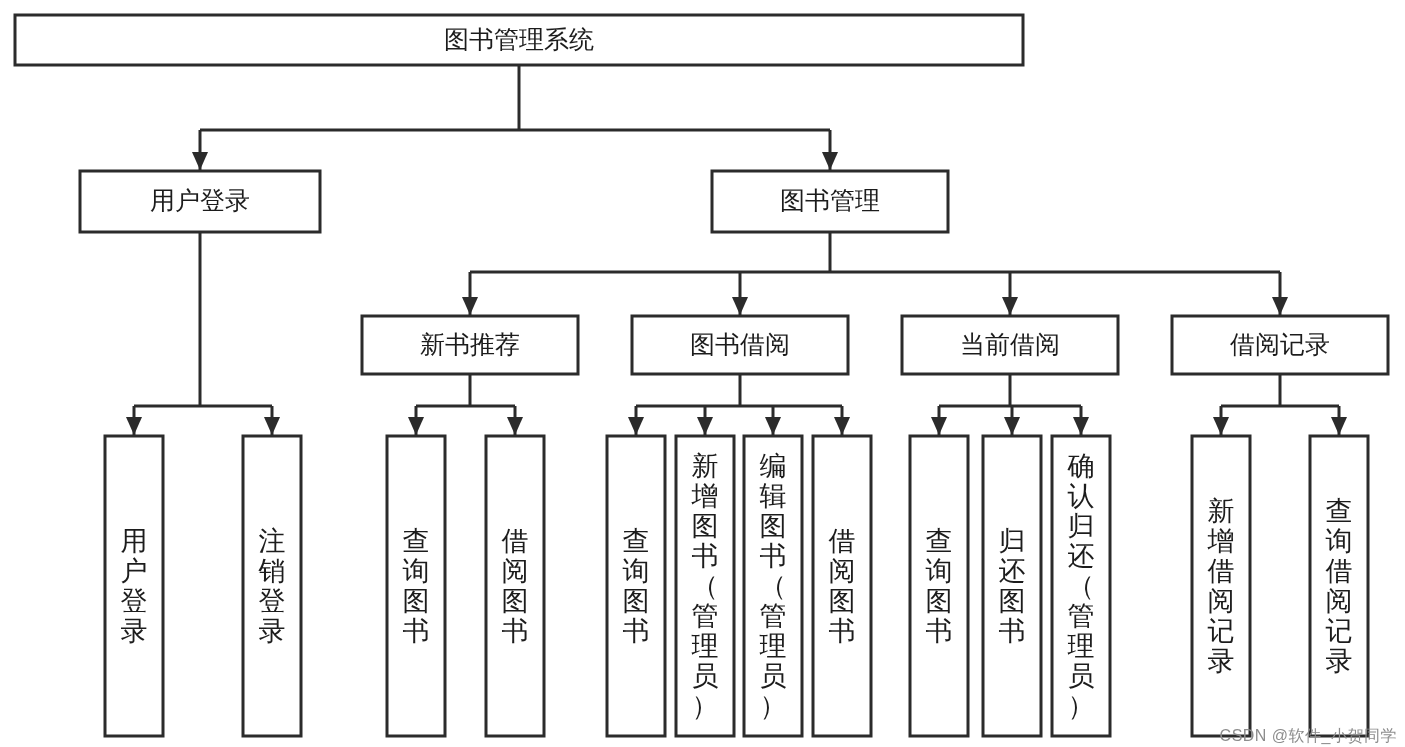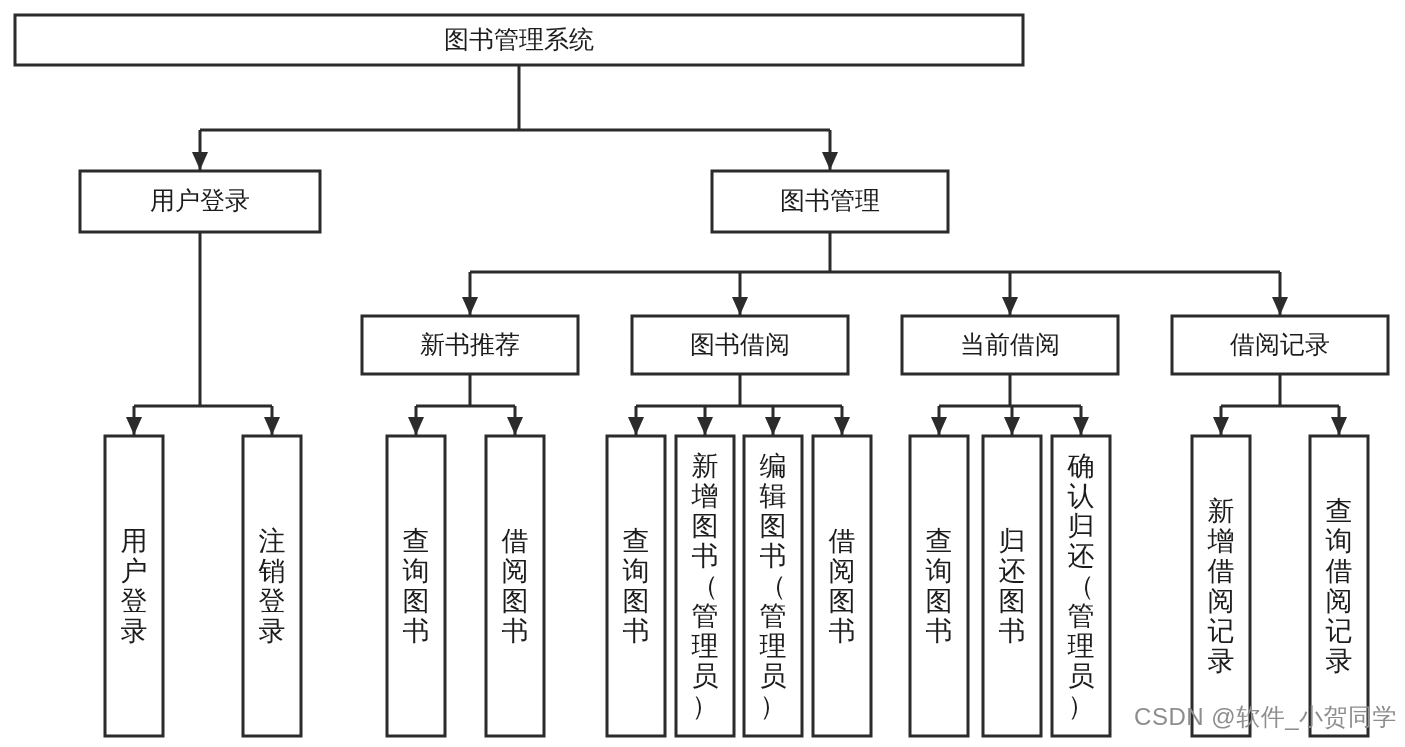--- a/index.html
+++ b/index.html
@@ -50,23 +50,23 @@
   }
   .node-label-v {
     font-family: "Liberation Sans", "DejaVu Sans", sans-serif;
     font-size: 27px;
     fill: #1c1c1c;
     text-anchor: middle;
   }
   .watermark {
     position: absolute;
     right: 8px;
-    bottom: 14px;
-    font-family: "Liberation Sans", "DejaVu Sans", sans-serif;
-    font-size: 24px;
+    bottom: 0;
+    font-family: "Liberation Sans", "DejaVu Sans", sans-serif;
+    font-size: 16px;
     color: #8d8d8d;
     white-space: nowrap;
     letter-spacing: 0.5px;
   }
 </style>
 </head>
 <body>
 
 <div id="diagram-root">
   <svg id="tree-svg" viewBox="0 0 1405 747">

